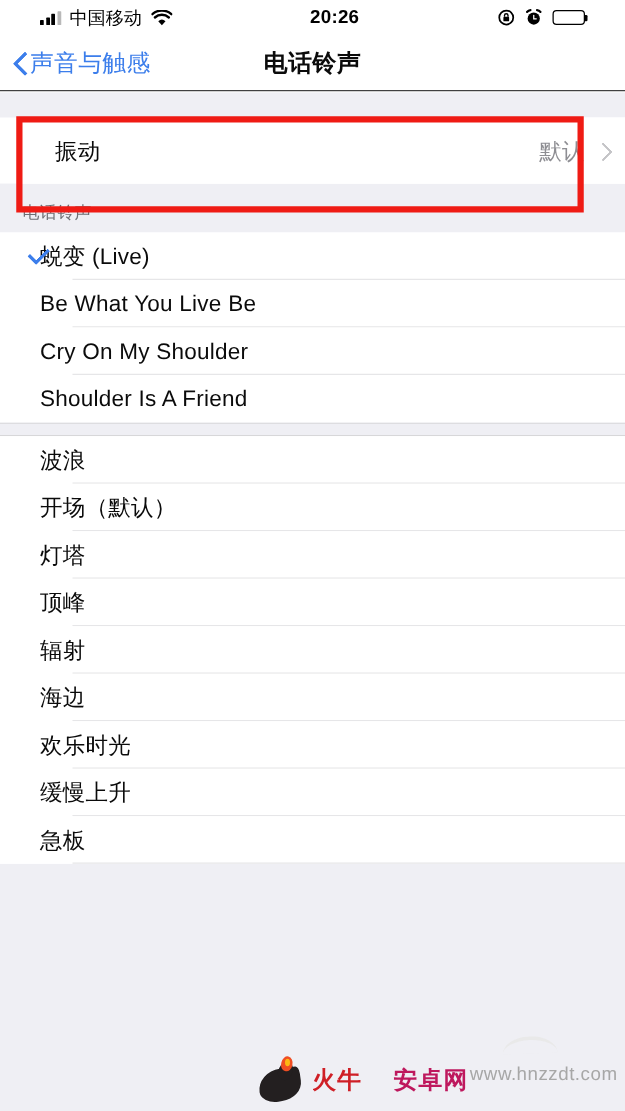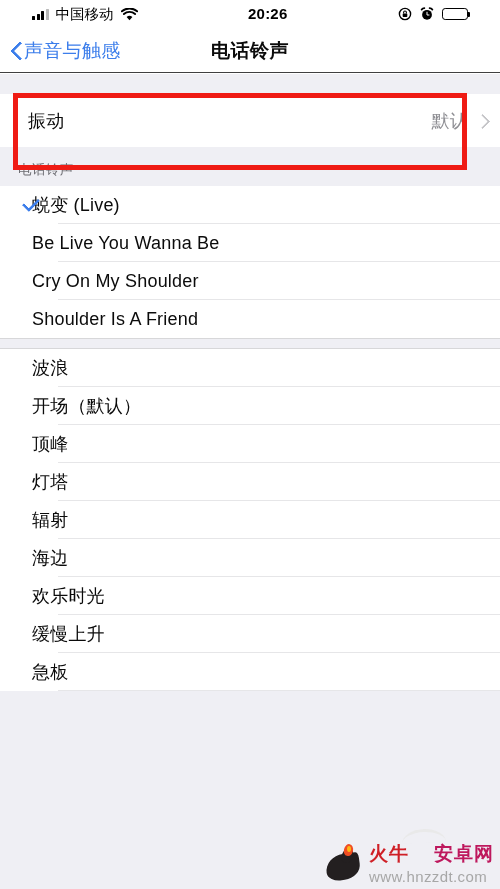--- a/index.html
+++ b/index.html
@@ -71,20 +71,21 @@
     background:#efeff4; overflow:hidden;
   }
   .gap{ background:#efeff4; }
   .group{ background:#ffffff; }
 
   .row{
     position:relative; background:#ffffff;
     display:flex; align-items:center;
     padding-left:28px; padding-right:14px;
     height:53px;
+    margin-left:16px;
   }
   .row-title{ font-size:18px; color:#0b0b0b; letter-spacing:.3px; }
   .row-value{ margin-left:auto; font-size:18px; color:#8e8e93; letter-spacing:.3px;text-align:center; }
   .chev-r{
     margin-left:9px; width:9px; height:16px; position:relative; flex:0 0 auto;
   }
   .chev-r::before{
     content:""; position:absolute; left:0; top:3.2px;
     width:9px; height:9px;
     border-right:2.2px solid #c4c4c7; border-top:2.2px solid #c4c4c7;
@@ -146,21 +147,21 @@
   }
   .wm-flame{
     position:absolute; left:22px; top:2px; width:9px; height:12px;
     background:#f04e23; border-radius:50% 50% 45% 45%;
     transform:rotate(12deg);
   }
   .wm-flame2{
     position:absolute; left:25px; top:4px; width:4px; height:6px;
     background:#fdb913; border-radius:50%;
   }
-  .wm-text{ display:flex; flex-direction:column; gap:1px; }
+  .wm-text{ display:flex; flex-direction:row; gap:1px; }
   .wm-cn{ display:flex; align-items:baseline; font-size:19px; font-weight:700; letter-spacing:1px; }
   .wm-cn .red{ color:#cf1f26; }
   .wm-cn .blk{ color:#be185d;margin-left:25px; }
   .wm-url{ font-size:15px; color:#a7a7a7; letter-spacing:.4px; }
   .wm-swoosh{
     position:absolute; right:54px; bottom:46px; width:44px; height:14px;
     border-top:3px solid #e9e9e9;
     border-radius:50%/100% 100% 0 0;
     transform:rotate(-2deg);
   }
@@ -226,21 +227,21 @@
 
     <div class="section-hdr">电话铃声</div>
 
     <div class="group">
       <div class="tone-row">
         <span class="check"></span>
         <span class="tone-label">蜕变 (Live)</span>
         <span class="sep"></span>
       </div>
       <div class="tone-row">
-        <span class="tone-label">Be Live You Wanna Be</span>
+        <span class="tone-label">Be What You Live Be</span>
         <span class="sep"></span>
       </div>
       <div class="tone-row">
         <span class="tone-label">Cry On My Shoulder</span>
         <span class="sep"></span>
       </div>
       <div class="tone-row nosep">
         <span class="tone-label">Shoulder Is A Friend</span>
 
       </div>
@@ -251,25 +252,25 @@
     <div class="group">
       <div class="tone-row">
         <span class="tone-label">波浪</span>
         <span class="sep"></span>
       </div>
       <div class="tone-row">
         <span class="tone-label">开场（默认）</span>
         <span class="sep"></span>
       </div>
       <div class="tone-row">
+        <span class="tone-label">灯塔</span>
+        <span class="sep"></span>
+      </div>
+      <div class="tone-row">
         <span class="tone-label">顶峰</span>
-        <span class="sep"></span>
-      </div>
-      <div class="tone-row">
-        <span class="tone-label">灯塔</span>
         <span class="sep"></span>
       </div>
       <div class="tone-row">
         <span class="tone-label">辐射</span>
         <span class="sep"></span>
       </div>
       <div class="tone-row">
         <span class="tone-label">海边</span>
         <span class="sep"></span>
       </div>

